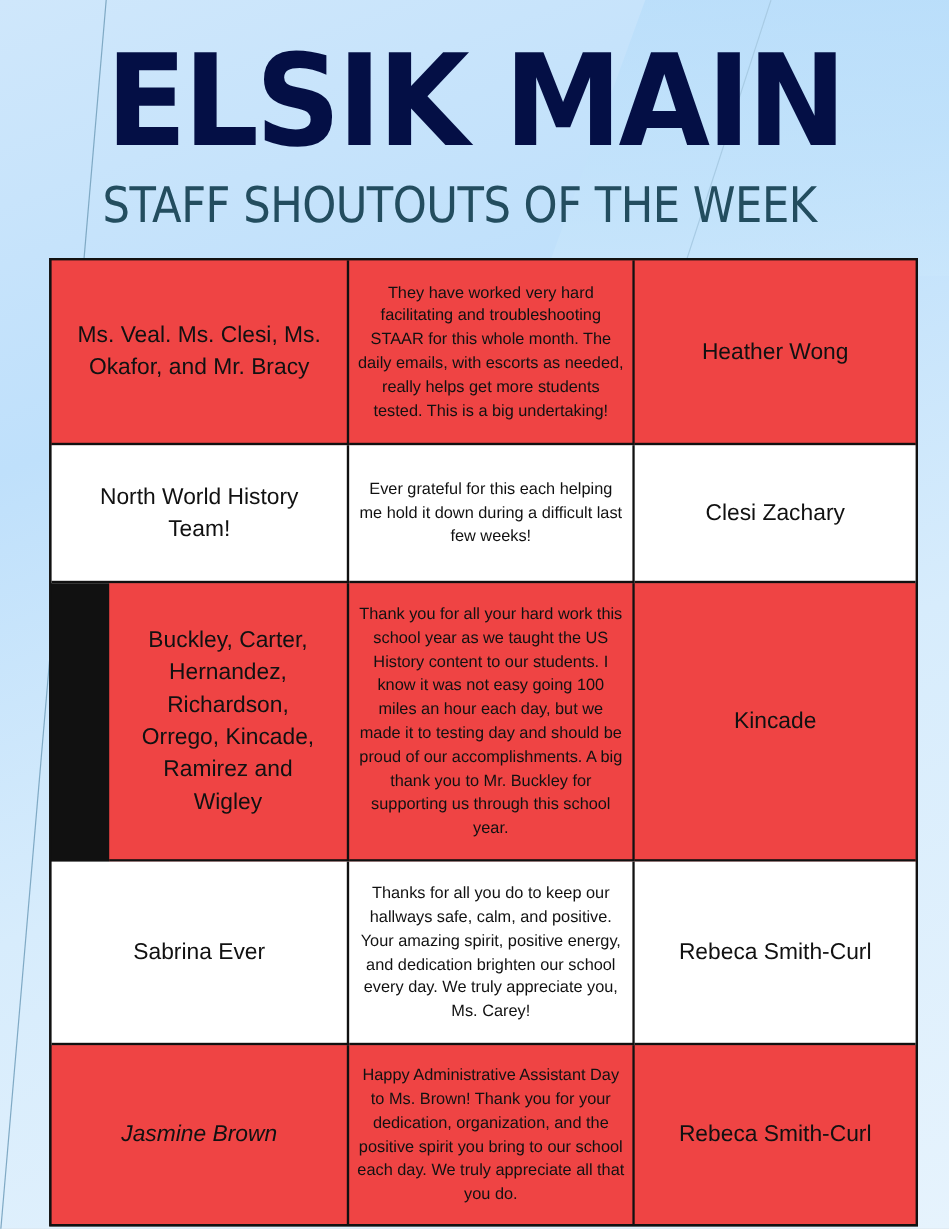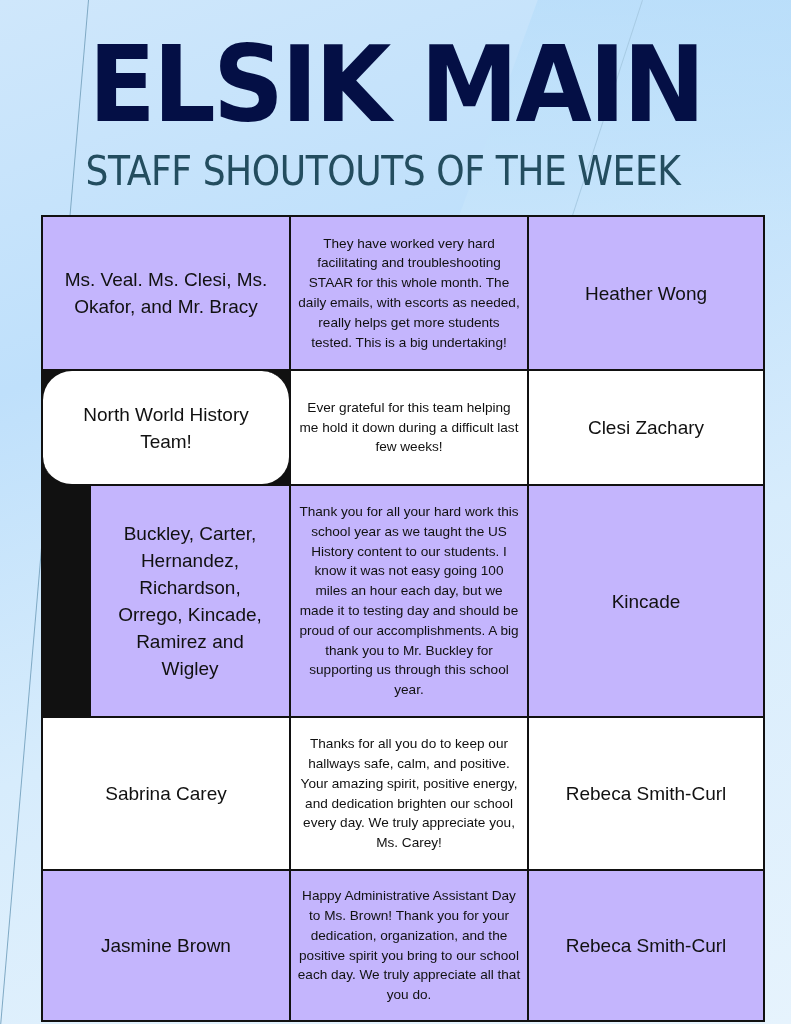--- a/index.html
+++ b/index.html
@@ -38,21 +38,21 @@
       background: #111; gap: 0;
     }
     .cell {
       display: flex; align-items: center; justify-content: center; text-align: center;
       box-sizing: border-box; color: #111;
       border-right: 2px solid #111; border-bottom: 2px solid #111;
       padding: 4px 8px;
     }
     .cell.c3 { border-right: none; }
     .row-last .cell { border-bottom: none; }
-    .shade { background: #c4b5fd; }
+    .shade { background: #ef4444; }
     .white { background: #ffffff; }
     .name { font-size: 19px; line-height: 27px; }
     .msg { font-size: 13.6px; line-height: 19.8px; padding: 2px 6px; }
     .row { display: contents; }
   </style>
 </head>
 <body>
 
 <div class="bg-shape-1"></div>
 <div class="bg-line l1"></div>
@@ -61,32 +61,32 @@
 <h1 class="title" style="margin:0;">ELSIK MAIN</h1>
 <h2 class="subtitle" style="margin:0;">STAFF SHOUTOUTS OF THE WEEK</h2>
 
 <div class="table">
   <div class="row">
     <div class="cell shade name">Ms. Veal. Ms. Clesi, Ms. Okafor, and Mr. Bracy</div>
     <div class="cell shade msg">They have worked very hard facilitating and troubleshooting STAAR for this whole month. The daily emails, with escorts as needed, really helps get more students tested. This is a big undertaking!</div>
     <div class="cell shade name c3">Heather Wong</div>
   </div>
   <div class="row">
-    <div class="cell white name" style="padding:14px 30px;border-radius:29px;">North World History Team!</div>
-    <div class="cell white msg">Ever grateful for this team helping me hold it down during a difficult last few weeks!</div>
+    <div class="cell white name" style="padding:14px 30px;">North World History Team!</div>
+    <div class="cell white msg">Ever grateful for this each helping me hold it down during a difficult last few weeks!</div>
     <div class="cell white name c3">Clesi Zachary</div>
   </div>
   <div class="row">
     <div class="cell shade name" style="padding:4px 24px;margin-left:48px;">Buckley, Carter, Hernandez, Richardson, Orrego, Kincade, Ramirez and Wigley</div>
     <div class="cell shade msg">Thank you for all your hard work this school year as we taught the US History content to our students. I know it was not easy going 100 miles an hour each day, but we made it to testing day and should be proud of our accomplishments. A big thank you to Mr. Buckley for supporting us through this school year.</div>
     <div class="cell shade name c3">Kincade</div>
   </div>
   <div class="row">
-    <div class="cell white name">Sabrina Carey</div>
+    <div class="cell white name">Sabrina Ever</div>
     <div class="cell white msg">Thanks for all you do to keep our hallways safe, calm, and positive. Your amazing spirit, positive energy, and dedication brighten our school every day. We truly appreciate you, Ms. Carey!</div>
     <div class="cell white name c3">Rebeca Smith-Curl</div>
   </div>
   <div class="row row-last">
-    <div class="cell shade name" style="border-bottom:none;">Jasmine Brown</div>
+    <div class="cell shade name" style="border-bottom:none;font-style:italic;">Jasmine Brown</div>
     <div class="cell shade msg" style="border-bottom:none;">Happy Administrative Assistant Day to Ms. Brown! Thank you for your dedication, organization, and the positive spirit you bring to our school each day. We truly appreciate all that you do.</div>
     <div class="cell shade name c3" style="border-bottom:none;">Rebeca Smith-Curl</div>
   </div>
 </div>
 
 </body></html>

